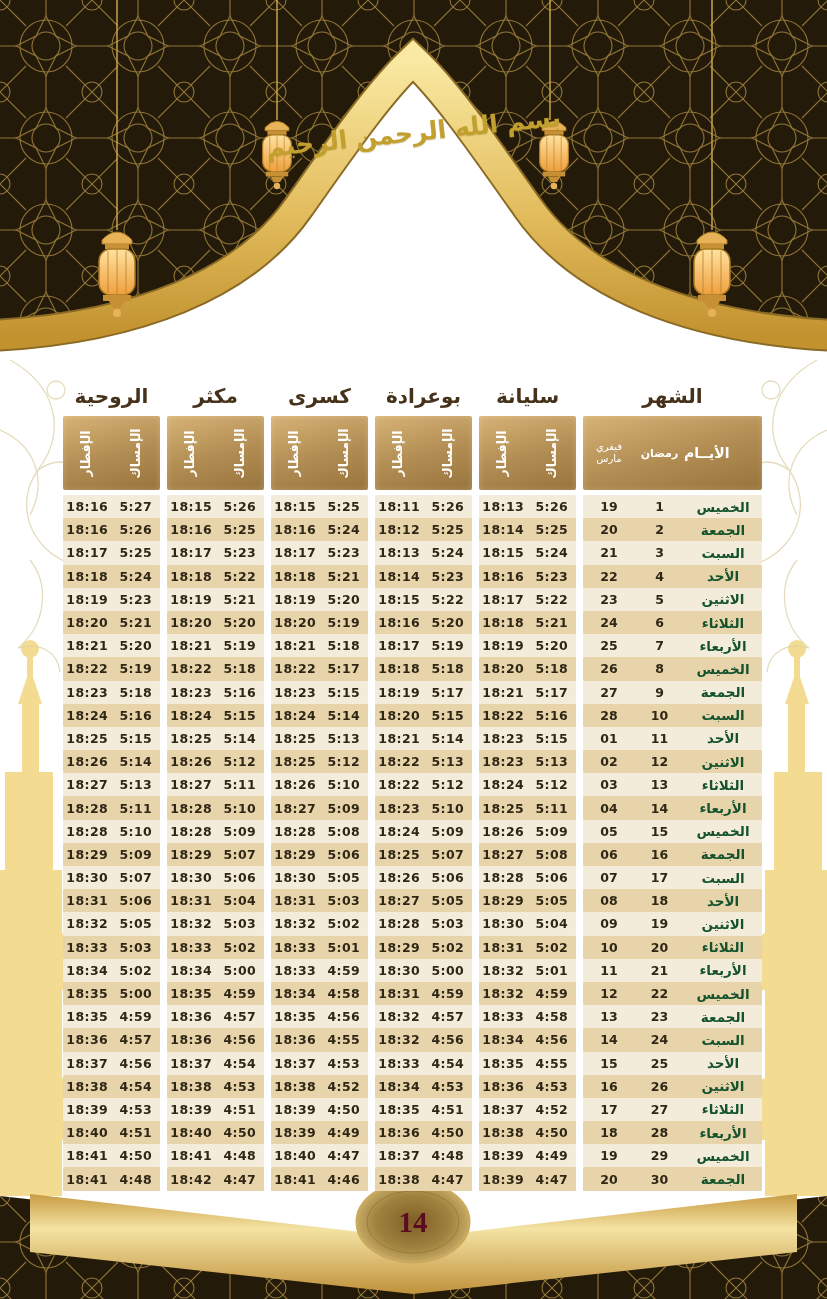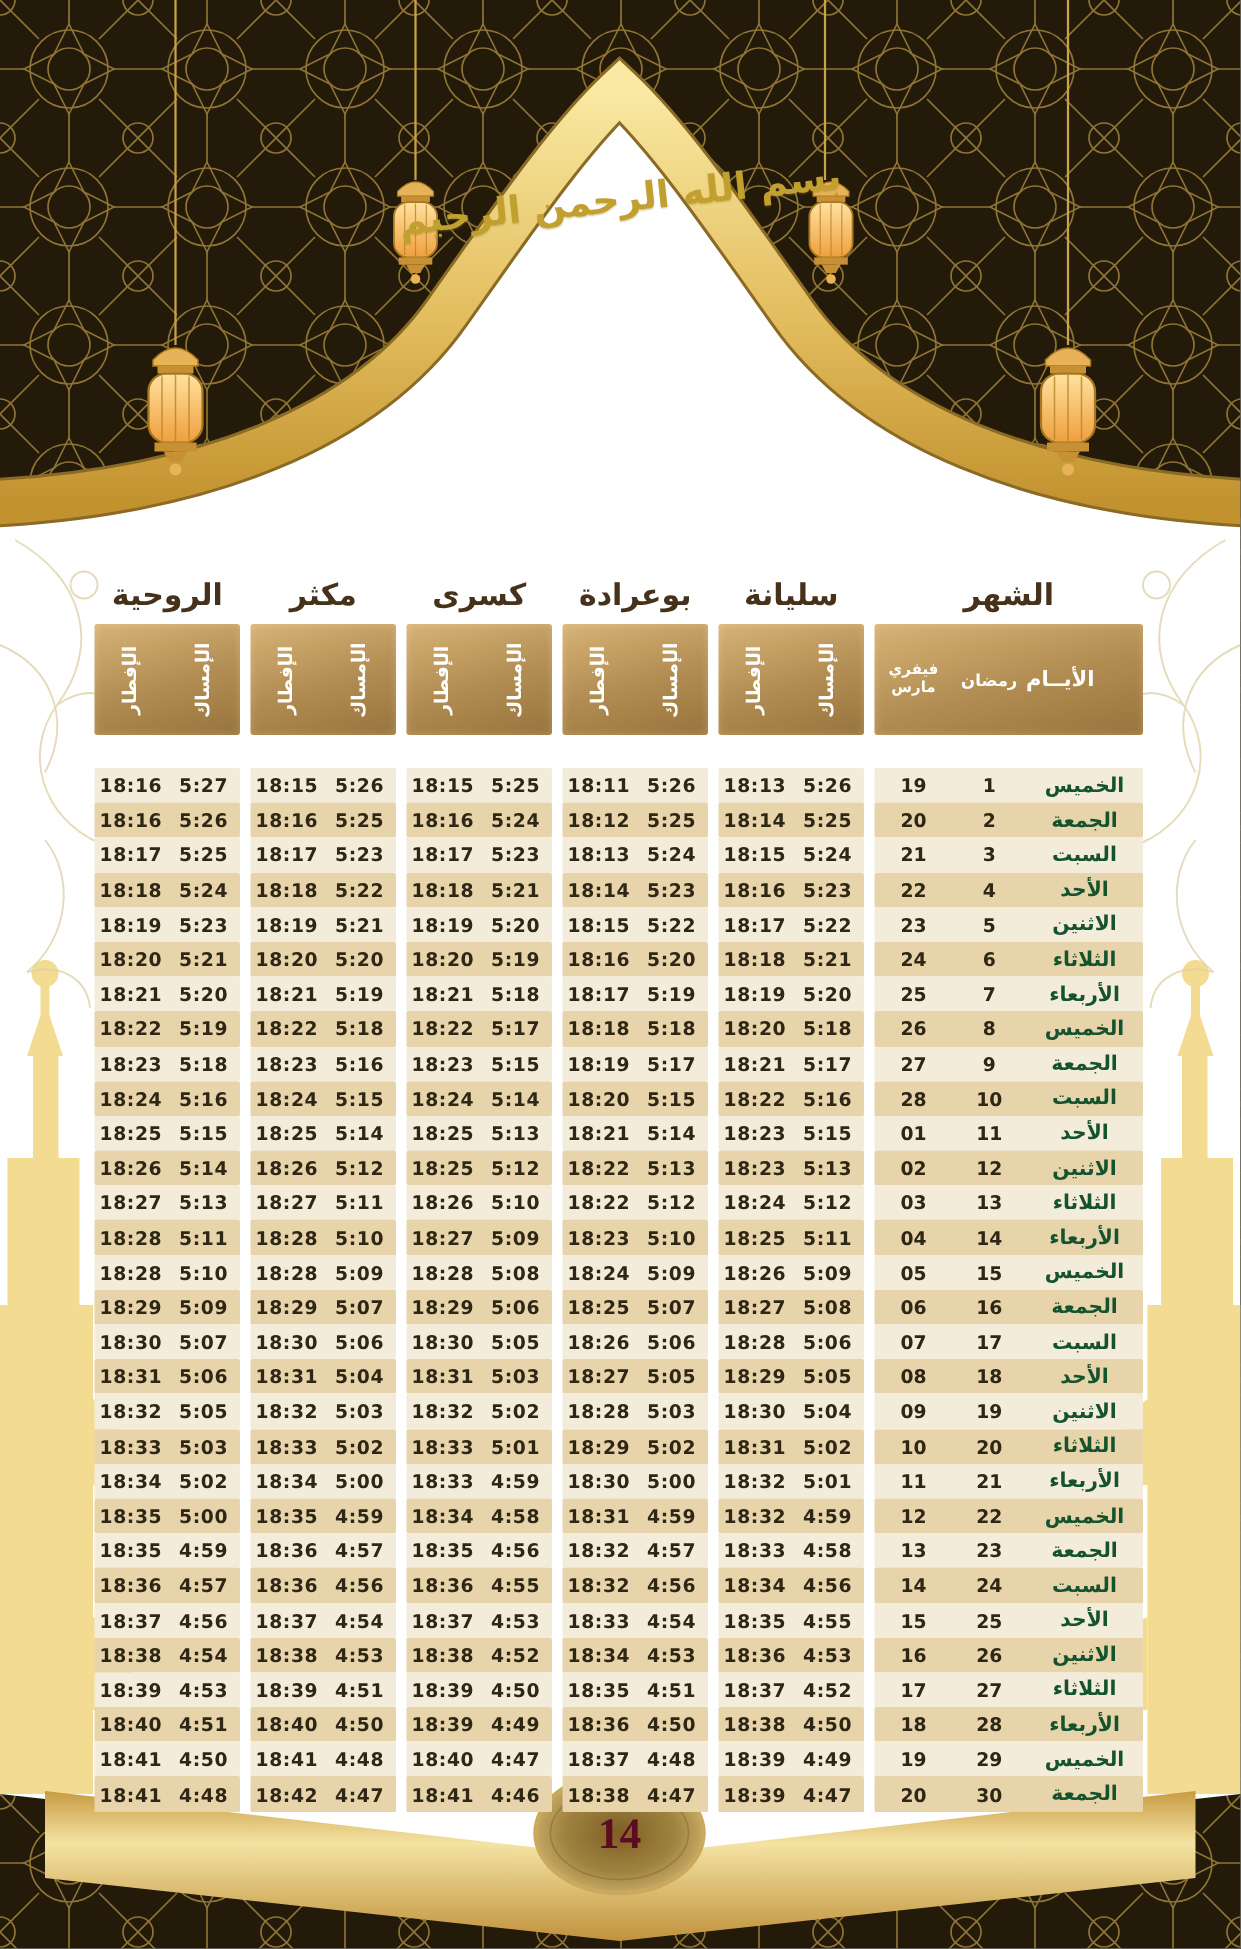--- a/index.html
+++ b/index.html
@@ -19,25 +19,25 @@
   .cityname{width:97px;text-align:center;font-size:20px;font-weight:bold;color:#46321a;}
   .cityname.month{width:179px;}
   .hdr{display:flex;gap:7px;height:74px;margin-top:2px;}
   .hblk{width:97px;display:flex;border-radius:2px;
     background:linear-gradient(165deg,#d7b377 0%,#b18c52 55%,#97743c 100%);
     box-shadow:inset 0 0 6px rgba(255,240,200,.25);}
   .hblk.month{width:179px;align-items:center;}
   .vwrap{flex:1;display:grid;place-items:center;height:100%;}
   .vlabel{transform:rotate(-90deg);color:#fff;font-weight:bold;font-size:12.5px;
     white-space:nowrap;letter-spacing:.5px;}
-  .mh-date{width:52px;text-align:center;color:#fff;font-weight:bold;
+  .mh-date{width:52px;text-align:center;color:#fff;font-weight:normal;
     font-size:10px;line-height:1.25;}
   .mh-ram{width:49px;text-align:center;color:#fff;font-weight:bold;font-size:11px;}
   .mh-day{width:78px;text-align:left;color:#fff;font-weight:bold;font-size:14px;}
-  .rows{margin-top:22px;}
+  .rows{margin-top:5px;}
   .row{display:flex;gap:7px;height:23.2px;}
   .blk{width:97px;display:flex;border-radius:1px;}
   .blk.b-month{width:179px;justify-content:center;}
   .row.odd .blk{background:#f4ecda;}
   .row.even .blk{background:#e8d4ab;}
   .cell{display:flex;align-items:center;justify-content:center;
     font-weight:bold;color:#2f2715;}
   .cell.t{flex:1;font-size:12.5px;letter-spacing:.4px;}
   .c-date{width:52px;font-size:12.5px;}
   .c-ram{width:49px;font-size:12.5px;}

